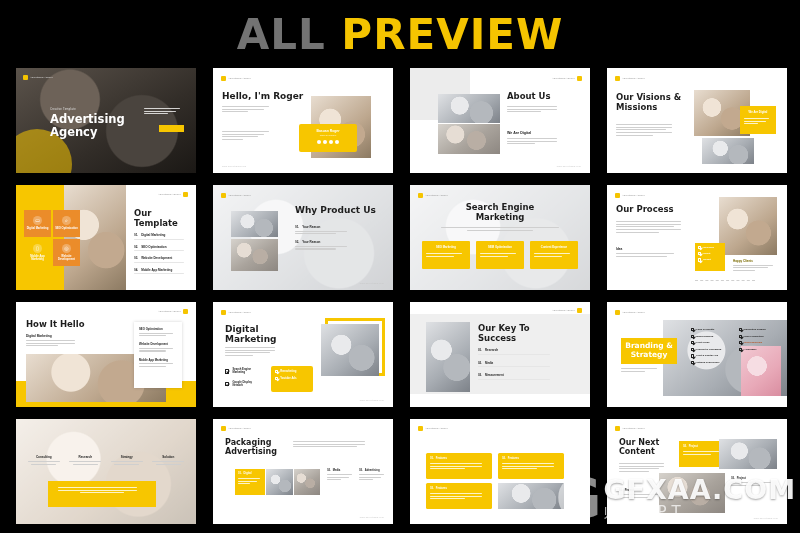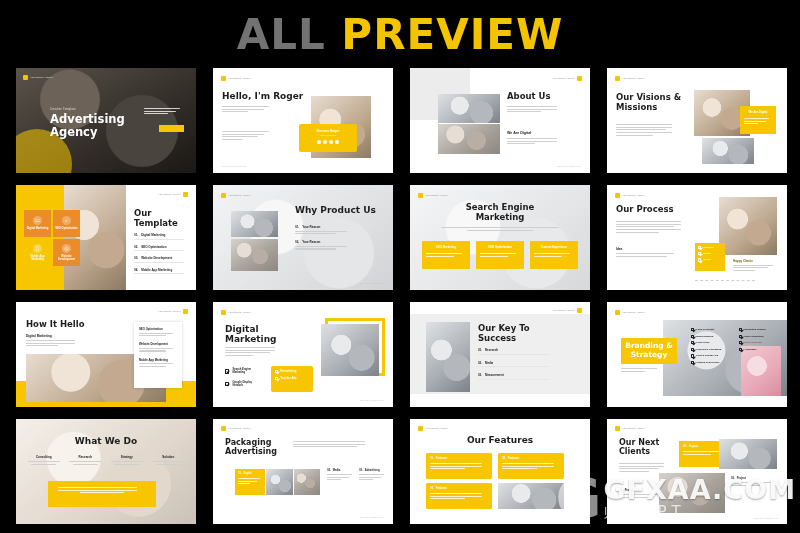--- a/index.html
+++ b/index.html
@@ -579,21 +579,20 @@
           </div>
         <div style="display:flex;gap:2px;align-items:center;">
             <span class="chk"></span>
             <span style="font-size:2.5px;font-weight:700;color:#1d1d1d">Affordable</span>
           </div>
       </div>
     </div>
 
     <div class="slide">
       <div class="photo warm" style="position:absolute;inset:0;opacity:.45;"></div>
-      <div class="ttl" style="position:absolute;left:0;right:0;top:17px;font-size:9px;text-align:center;">What We Do</div>
       <div style="position:absolute;left:10px;right:10px;top:36px;display:flex;gap:6px;">
         <div style="flex:1;text-align:center;">
           <div class="num" style="font-size:3px;">Consulting</div>
           <div style="margin-top:2px;">
               <div class="ln w90" style="margin:0 auto 1.6px;"></div>
               <div class="ln w70" style="margin:0 auto;"></div>
             </div>
         </div>
         <div style="flex:1;text-align:center;">
           <div class="num" style="font-size:3px;">Research</div>
@@ -671,21 +670,20 @@
           </div>
       </div>
       <div class="foot" style="right:9px;bottom:6px;">www.advertising.com</div>
     </div>
 
     <div class="slide">
       <div class="logo" style="left:8px;top:7px;">
         <div class="mk"></div>
           <div class="tx">Advertising Agency</div>
       </div>
-      <div class="ttl" style="position:absolute;left:0;right:0;top:16px;font-size:9px;text-align:center;">Our Features</div>
       <div class="yellow" style="position:absolute;left:16px;top:34px;width:66px;height:26px;border-radius:1.5px;padding:4px;">
         <div style="display:flex;gap:2px;align-items:baseline;">
           <span class="ycard-ttl" style="font-size:2.7px;">01.</span>
           <span class="ycard-ttl" style="font-size:2.7px;">Features</span>
         </div>
         <div style="margin-top:3px;">
             <div class="ln onyellow w90"></div>
             <div class="ln onyellow w90"></div>
             <div class="ln onyellow w60"></div>
           </div>
@@ -713,21 +711,21 @@
           </div>
       </div>
       <div class="photo cool" style="position:absolute;left:88px;top:64px;width:66px;height:26px;"></div>
     </div>
 
     <div class="slide">
       <div class="logo" style="left:8px;top:7px;">
         <div class="mk"></div>
           <div class="tx">Advertising Agency</div>
       </div>
-      <div class="ttl" style="position:absolute;left:12px;top:20px;font-size:8px;width:52px;">Our Next Clients</div>
+      <div class="ttl" style="position:absolute;left:12px;top:20px;font-size:8px;width:52px;">Our Next Content</div>
       <div style="position:absolute;left:12px;top:44px;width:50px;">
         <div class="ln w90"></div>
           <div class="ln w90"></div>
           <div class="ln w80"></div>
           <div class="ln w60"></div>
       </div>
       <div style="position:absolute;left:12px;top:70px;width:44px;">
         <div style="display:flex;gap:2px;align-items:baseline;">
           <span class="num" style="font-size:2.7px;">01.</span>
           <span class="num" style="font-size:2.7px;">Project</span>

